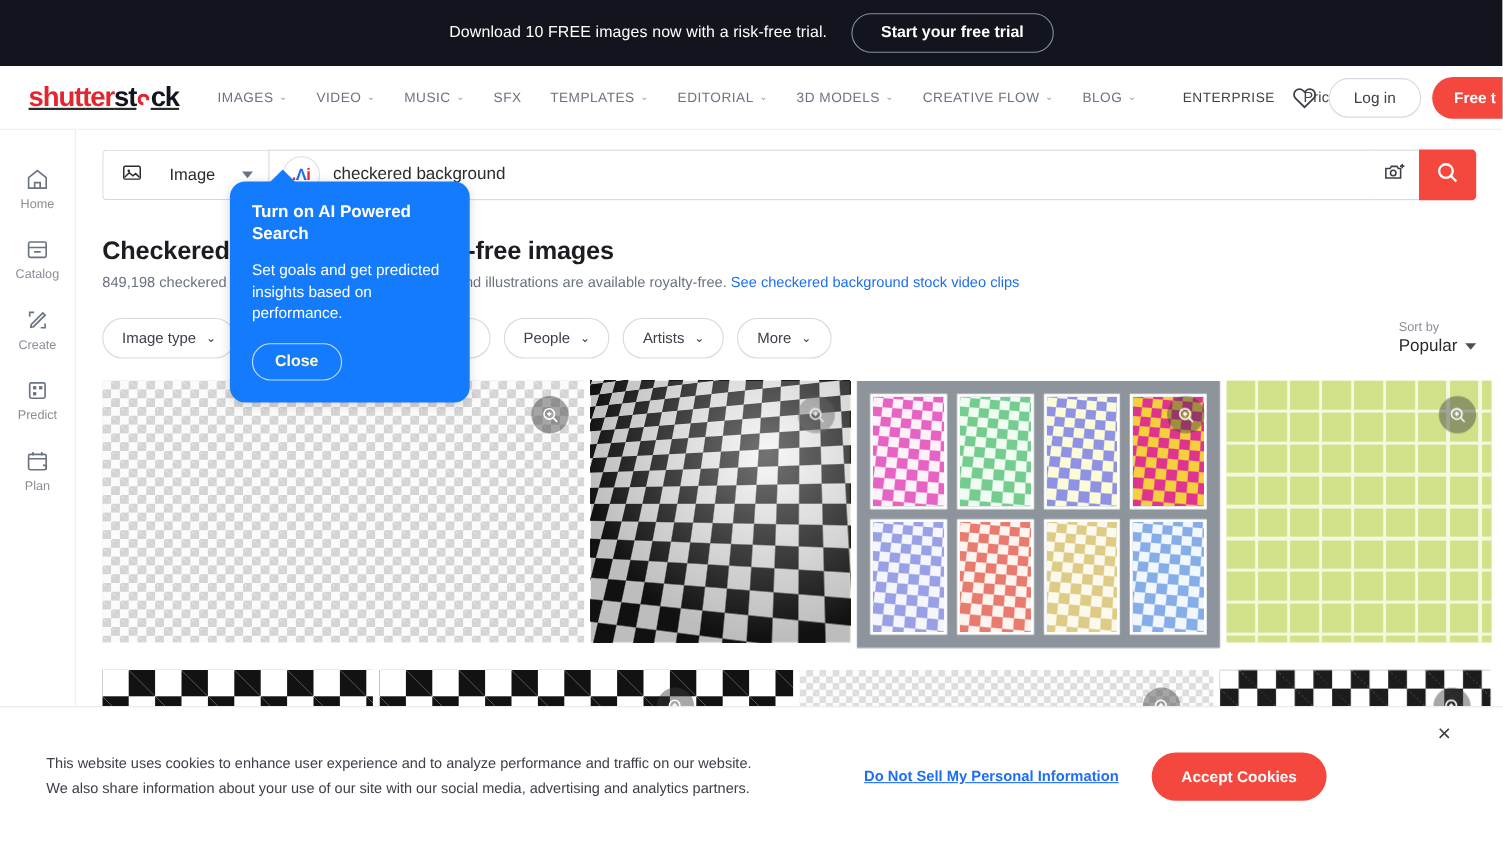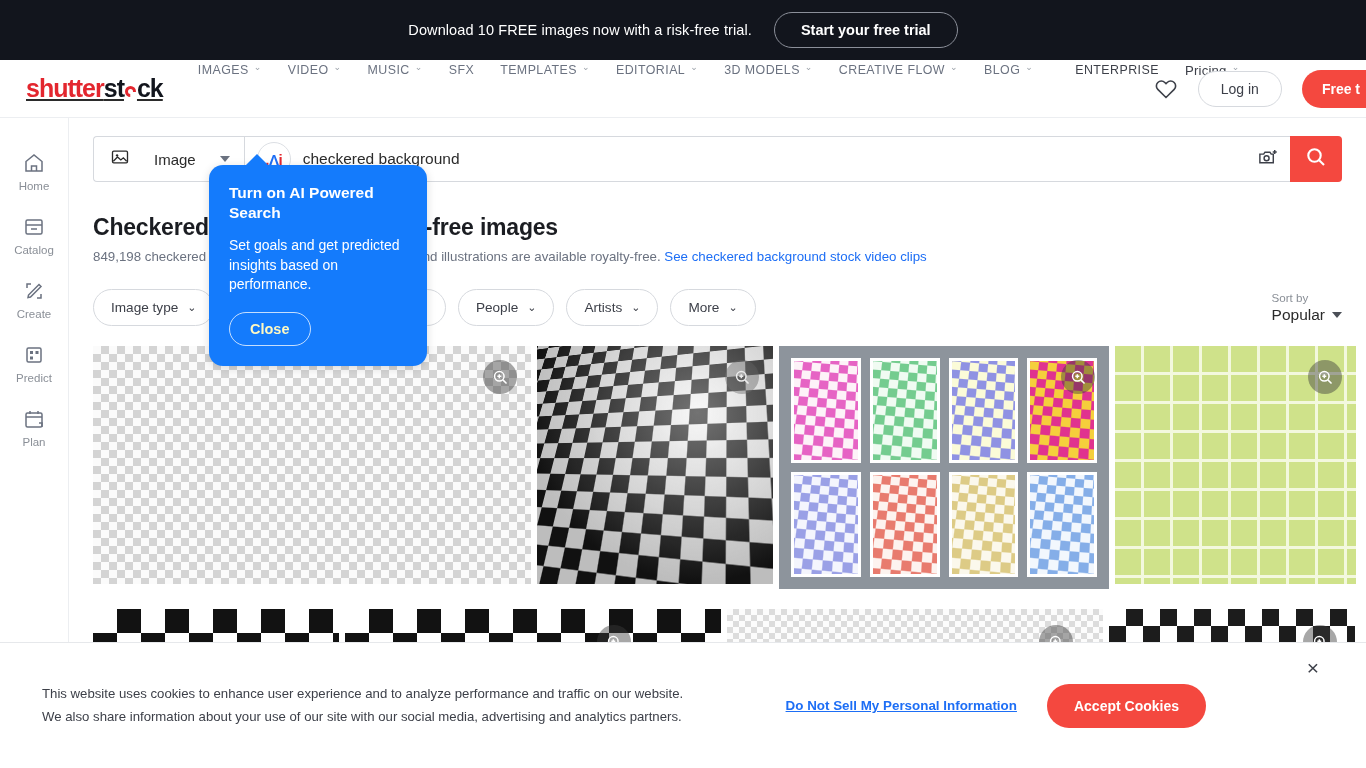--- a/index.html
+++ b/index.html
@@ -34,32 +34,32 @@
   .logo .dotmark { display:inline-block; width:11px; height:11px; position:relative;
                    margin:0 1px; }
   .logo .dotmark::before {
     content:""; position:absolute; inset:0;
     border:3px solid #e3262e; border-radius:50%;
     clip-path: polygon(0 0, 100% 0, 100% 55%, 48% 55%, 48% 100%, 0 100%);
   }
 
   .mainnav { display:flex; align-items:center; gap:0; flex:1; min-width:0; }
   .navitem {
-    display:flex; gap:5px;
+    display:flex; align-items:center; gap:5px;
     font-size:12.4px; color:#6b7280; letter-spacing:.45px;
     padding:0 13px; height:52px; cursor:pointer; white-space:nowrap;
   }
   .navitem.plain { color:#3d4049; }
   .navitem.mixed { letter-spacing:.2px; font-size:13.2px; color:#3d4049;
                    text-transform:none; }
   .caret { font-size:9px; color:#9aa0a8; line-height:1; }
 
   .navdiv { width:1px; height:26px; background:#e4e6ea; margin:0 8px; }
 
-  .header-right { display:flex; align-items:center; gap:20px; padding-right:0; }
+  .header-right { display:flex; align-items:center; gap:10px; padding-right:0; }
   .heart { width:24px; height:24px; cursor:pointer; }
   .loginbtn {
     border:1px solid #d6d9de; border-radius:22px; background:#fff;
     padding:9px 22px; font-size:14px; color:#3d4049; cursor:pointer;
     font-family:"Liberation Sans", sans-serif;
   }
   .freebtn {
     background:#f4483f; border:none; border-radius:22px 0 0 22px;
     padding:11px 20px; font-size:14px; font-weight:bold; color:#fff;
     cursor:pointer; white-space:nowrap; margin-right:-14px;

